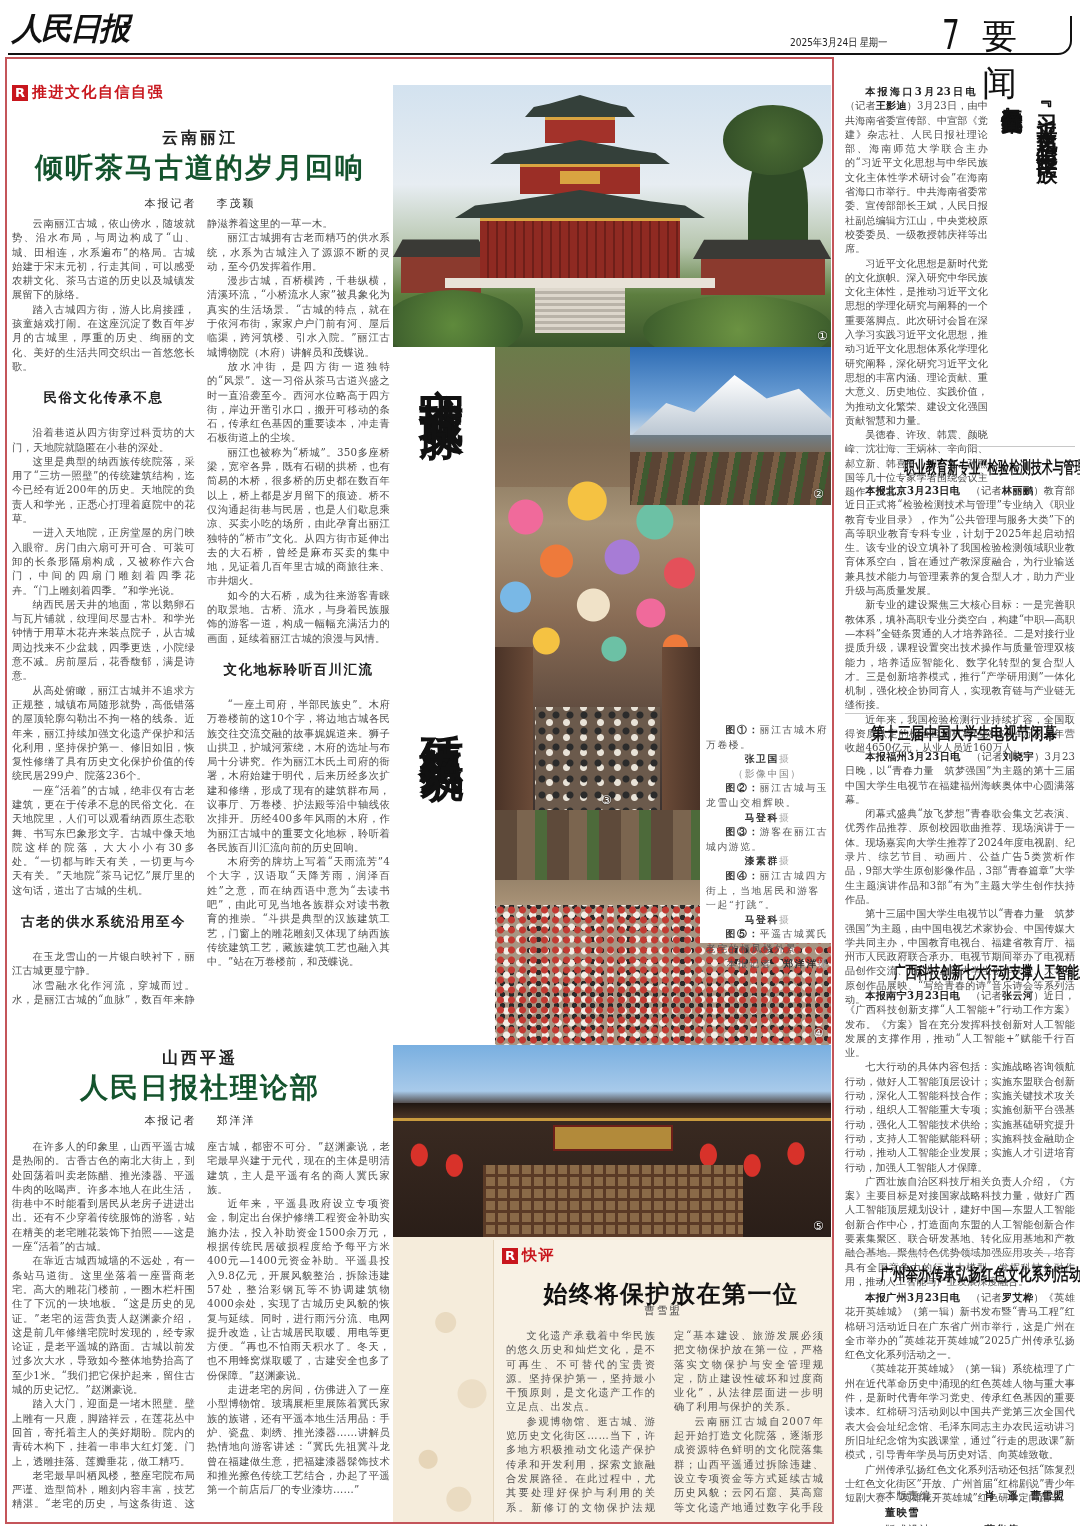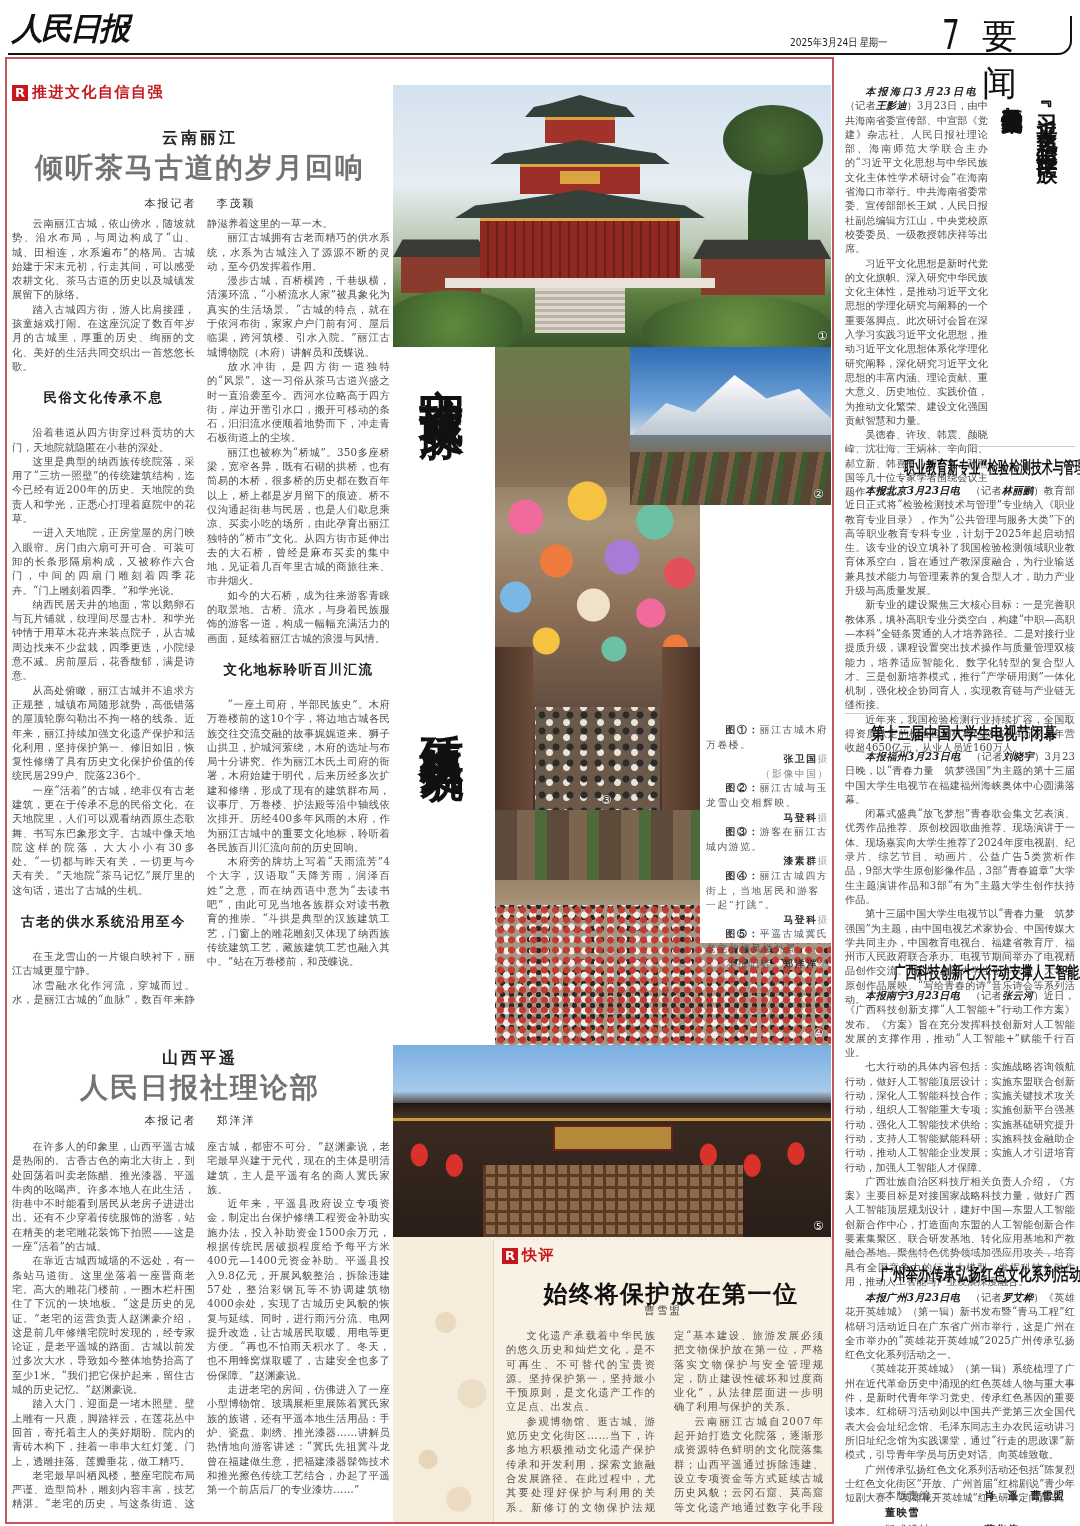--- a/index.html
+++ b/index.html
@@ -18,21 +18,21 @@
   .page-no { position: absolute; left: 942px; top: 12px; font: 40px "DejaVu Sans", sans-serif; color: #111; transform: scaleX(.7); transform-origin: left top; }
   .section-name { position: absolute; left: 982px; top: 13px; font: 35px "DejaVu Sans", sans-serif; color: #111; letter-spacing: 3px; }
 
   
   .feature { position: absolute; left: 5px; top: 57px; width: 829px; height: 1467px; border: 2px solid #c4555a; }
   .col-tag { position: absolute; left: 5px; top: 24px; display: flex; align-items: center; gap: 4px; }
   .r-badge { width: 16px; height: 16px; background: #c8161d; color: #fff; font: bold 13px "DejaVu Sans", sans-serif; display: flex; align-items: center; justify-content: center; }
   .col-tag-text { font: bold 15px "DejaVu Sans", sans-serif; color: #c8161d; letter-spacing: 1.5px; }
 
   .kicker { position: absolute; left: 3px; width: 380px; text-align: center; font: bold 16px "DejaVu Sans", sans-serif; color: #222; letter-spacing: 3px; }
-  .headline { position: absolute; left: 3px; width: 380px; text-align: center; font: bold 28px "DejaVu Serif", serif; color: #737373; letter-spacing: 2px; line-height: 36px; }
+  .headline { position: absolute; left: 3px; width: 380px; text-align: center; font: bold 28px "DejaVu Serif", serif; color: #14532d; letter-spacing: 2px; line-height: 36px; }
   .byline { position: absolute; left: 3px; width: 380px; text-align: center; font: 11px "DejaVu Serif", serif; color: #333; letter-spacing: 2px; }
   .byline b { font-weight: normal; margin-left: 20px; }
 
   .cols2 { position: absolute; column-count: 2; column-gap: 12px; column-fill: auto; overflow: hidden;
     font-size: 10.3px; line-height: 14.3px; color: #4d4d4d; letter-spacing: .2px; }
   .cols2 p, .rbody p { margin: 0; text-indent: 2em; text-align: justify; }
   .subhead { break-inside: avoid; text-align: center; font: bold 13.5px "DejaVu Sans", sans-serif; color: #222; letter-spacing: 1.5px; margin: 16px 0 18px; }
 
   
   .photos { position: absolute; left: 386px; top: 26px; width: 438px; height: 1152px; background: #fff; }
@@ -50,42 +50,42 @@
   .photo4 { left: 102px; top: 725px; width: 336px; height: 235px;
     background: linear-gradient(180deg, #687553 0%, #8b7962 22%, #a58f74 38%, #cdbfaa 52%, #bba994 100%); }
   .photo5 { left: 0; top: 960px; width: 438px; height: 192px;
     background: linear-gradient(180deg, #79afe0 0%, #a8caea 24%, #3b2b22 32%, #2a1e18 100%); }
 
   .main-title { position: absolute; left: 20px; writing-mode: vertical-rl; font: bold 44px "DejaVu Serif", serif; color: #111; letter-spacing: 5px; }
 
   .captions { position: absolute; left: 307px; top: 636px; width: 131px; height: 222px; background: #fff; z-index: 3;
     padding: 2px 2px 0 6px; font-size: 9.8px; line-height: 14.6px; letter-spacing: 1.6px; color: #555; }
   .cap p { margin: 0; text-indent: 2em; }
-  .cap .credit { text-align: right; text-indent: 0; }
+  .cap .credit { text-align: center; text-indent: 0; }
   .cap b { color: #333; }
   .cap .lite { color: #aaa; }
 
   
   .cream { position: absolute; left: 386px; top: 1178px; width: 439px; height: 285px;
     background:
       radial-gradient(circle at 12% 30%, #e9dac0 0 10px, transparent 11px),
       radial-gradient(circle at 18% 55%, #ecdec6 0 14px, transparent 15px),
       radial-gradient(circle at 8% 78%, #e6d5b8 0 9px, transparent 10px),
       radial-gradient(circle at 15% 92%, #eadbc1 0 12px, transparent 13px),
       #f5ecdb; }
   .comment { position: absolute; left: 486px; top: 1181px; width: 338px; height: 282px; background: #f8f1e4; border-left: 1px solid #e4d6bd; }
   .comment-tag { position: absolute; left: 8px; top: 6px; display: flex; align-items: center; gap: 4px; }
   .comment-head { position: absolute; left: 0; top: 30px; width: 338px; text-align: center; font: bold 24px "DejaVu Serif", serif; color: #111; letter-spacing: 1.5px; }
   .comment-author { position: absolute; left: 0; top: 64px; width: 338px; text-align: center; font-size: 10.5px; color: #444; letter-spacing: 2px; }
   .comment .cols2 { left: 12px; top: 88px; width: 318px; height: 186px; column-gap: 18px; letter-spacing: .9px; color: #555; }
 
   
   .right { position: absolute; left: 845px; top: 82px; width: 230px; height: 1440px; }
   .rbody { font-size: 10.1px; line-height: 14.3px; color: #4d4d4d; letter-spacing: .1px; }
-  .rbody b { color: #222; font-style: italic; }
+  .rbody b { color: #222; }
   .vtitle { position: absolute; top: 12px; writing-mode: vertical-rl; font: bold 21px "DejaVu Serif", serif; color: #111; }
   .rule { position: absolute; left: 0; width: 230px; height: 1px; background: #c8c8c8; }
   .rhead { position: absolute; left: 0; width: 230px; text-align: center; white-space: nowrap; }
   .rhead span { display: inline-block; font: bold 17px "DejaVu Sans", sans-serif; color: #111; transform: scaleX(var(--sx, .72)); transform-origin: center; }
   .credits { position: absolute; left: 40px; top: 1405px; font-size: 10.5px; line-height: 17px; color: #444; letter-spacing: 1px; }
   .credits b { color: #222; margin-left: 42px; }
 </style>
 </head>
 <body>
 
@@ -118,21 +118,21 @@
       <p>这里是典型的纳西族传统院落，采用了“三坊一照壁”的传统建筑结构，迄今已经有近200年的历史。天地院的负责人和学光，正悉心打理着庭院中的花草。</p>
       <p>一进入天地院，正房堂屋的房门映入眼帘。房门由六扇可开可合、可装可卸的长条形隔扇构成，又被称作六合门，中间的四扇门雕刻着四季花卉。“门上雕刻着四季。”和学光说。</p>
       <p>纳西民居天井的地面，常以鹅卵石与瓦片铺就，纹理间尽显古朴。和学光钟情于用草木花卉来装点院子，从古城周边找来不少盆栽，四季更迭，小院绿意不减。房前屋后，花香馥郁，满是诗意。</p>
       <p>从高处俯瞰，丽江古城并不追求方正规整，城镇布局随形就势，高低错落的屋顶轮廓勾勒出不拘一格的线条。近年来，丽江持续加强文化遗产保护和活化利用，坚持保护第一、修旧如旧，恢复性修缮了具有历史文化保护价值的传统民居299户、院落236个。</p>
       <p>一座“活着”的古城，绝非仅有古老建筑，更在于传承不息的民俗文化。在天地院里，人们可以观看纳西原生态歌舞、书写东巴象形文字。古城中像天地院这样的院落，大大小小有30多处。“一切都与昨天有关，一切更与今天有关。”天地院“茶马记忆”展厅里的这句话，道出了古城的生机。</p>
       <div class="subhead">古老的供水系统沿用至今</div>
       <p>在玉龙雪山的一片银白映衬下，丽江古城更显宁静。</p>
       <p>冰雪融水化作河流，穿城而过。水，是丽江古城的“血脉”，数百年来静静滋养着这里的一草一木。</p>
       <p>丽江古城拥有古老而精巧的供水系统，水系为古城注入了源源不断的灵动，至今仍发挥着作用。</p>
       <p>漫步古城，百桥横跨，千巷纵横，清溪环流，“小桥流水人家”被具象化为真实的生活场景。“古城的特点，就在于依河布街，家家户户门前有河、屋后临渠，跨河筑楼、引水入院。”丽江古城博物院（木府）讲解员和茂蝶说。</p>
-      <p>放水冲街，是四方街一道独特的“风景”。这一习俗从茶马古道兴盛之时一直沿袭至今。西河水位略高于四方街，岸边开凿引水口，搬开可移动的条石，汩汩流水便顺着地势而下，冲走青石板街道上的尘埃。</p>
+      <p>放水冲街，是四方街一道独特的“风景”。这一习俗从茶马古道兴盛之时一直沿袭至今。西河水位略高于四方街，岸边开凿引水口，搬开可移动的条石，传承红色基因的重要读本，冲走青石板街道上的尘埃。</p>
       <p>丽江也被称为“桥城”。350多座桥梁，宽窄各异，既有石砌的拱桥，也有简易的木桥，很多桥的历史都在数百年以上，桥上都是岁月留下的痕迹。桥不仅沟通起街巷与民居，也是人们歇息乘凉、买卖小吃的场所，由此孕育出丽江独特的“桥市”文化。从四方街市延伸出去的大石桥，曾经是麻布买卖的集中地，见证着几百年里古城的商旅往来、市井烟火。</p>
       <p>如今的大石桥，成为往来游客青睐的取景地。古桥、流水，与身着民族服饰的游客一道，构成一幅幅充满活力的画面，延续着丽江古城的浪漫与风情。</p>
       <div class="subhead">文化地标聆听百川汇流</div>
       <p>“一座土司府，半部民族史”。木府万卷楼前的这10个字，将边地古城各民族交往交流交融的故事娓娓道来。狮子山拱卫，护城河萦绕，木府的选址与布局十分讲究。作为丽江木氏土司府的衙署，木府始建于明代，后来历经多次扩建和修缮，形成了现有的建筑群布局，议事厅、万卷楼、护法殿等沿中轴线依次排开。历经400多年风雨的木府，作为丽江古城中的重要文化地标，聆听着各民族百川汇流向前的历史回响。</p>
       <p>木府旁的牌坊上写着“天雨流芳”4个大字，汉语取“天降芳雨，润泽百姓”之意，而在纳西语中意为“去读书吧”，由此可见当地各族群众对读书教育的推崇。“斗拱是典型的汉族建筑工艺，门窗上的雕花雕刻又体现了纳西族传统建筑工艺，藏族建筑工艺也融入其中。”站在万卷楼前，和茂蝶说。</p>
 
     </div>
   </article>
 
   <div class="photos">

